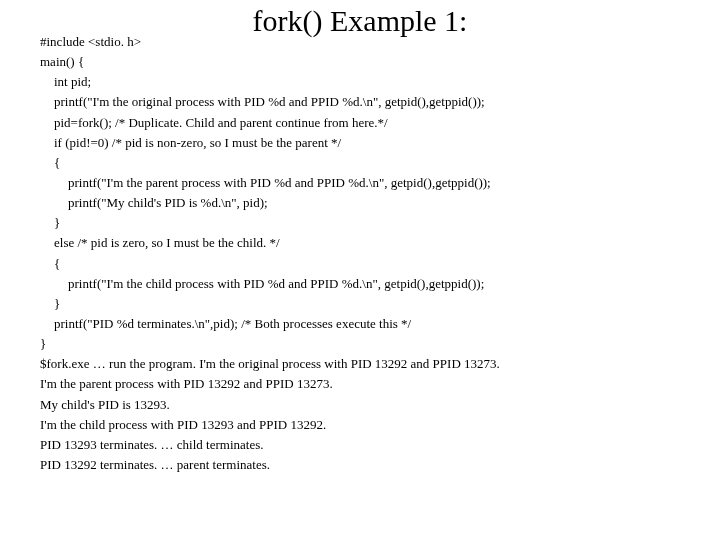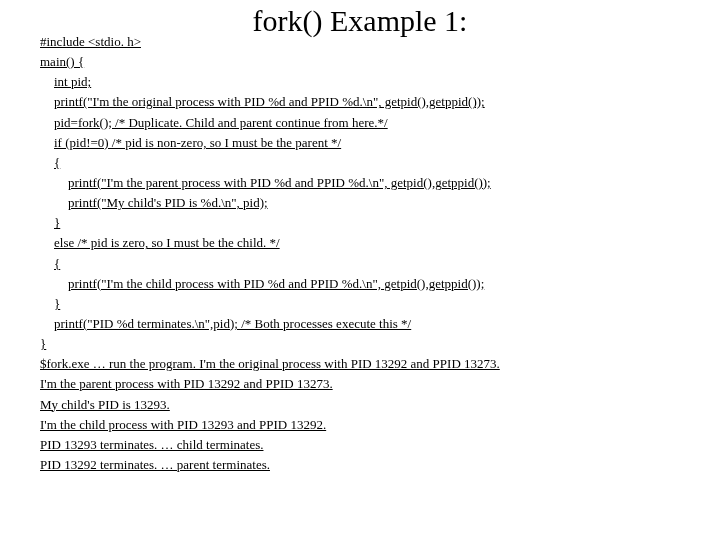--- a/index.html
+++ b/index.html
@@ -8,21 +8,20 @@
       width: 720px;
       height: 540px;
       background: #fff;
       font-family: "Times New Roman", Times, serif;
       color: #000;
       overflow: hidden;
     }
     .page {
       position: relative;
       padding: 8px 40px 0 40px;
-      text-decoration: underline;
     }
     .title {
       font-size: 30px;
       text-align: center;
       margin: 0 0 6px 0;
       position: absolute;
       left: 0;
       right: 0;
       top: 4px;
     }

